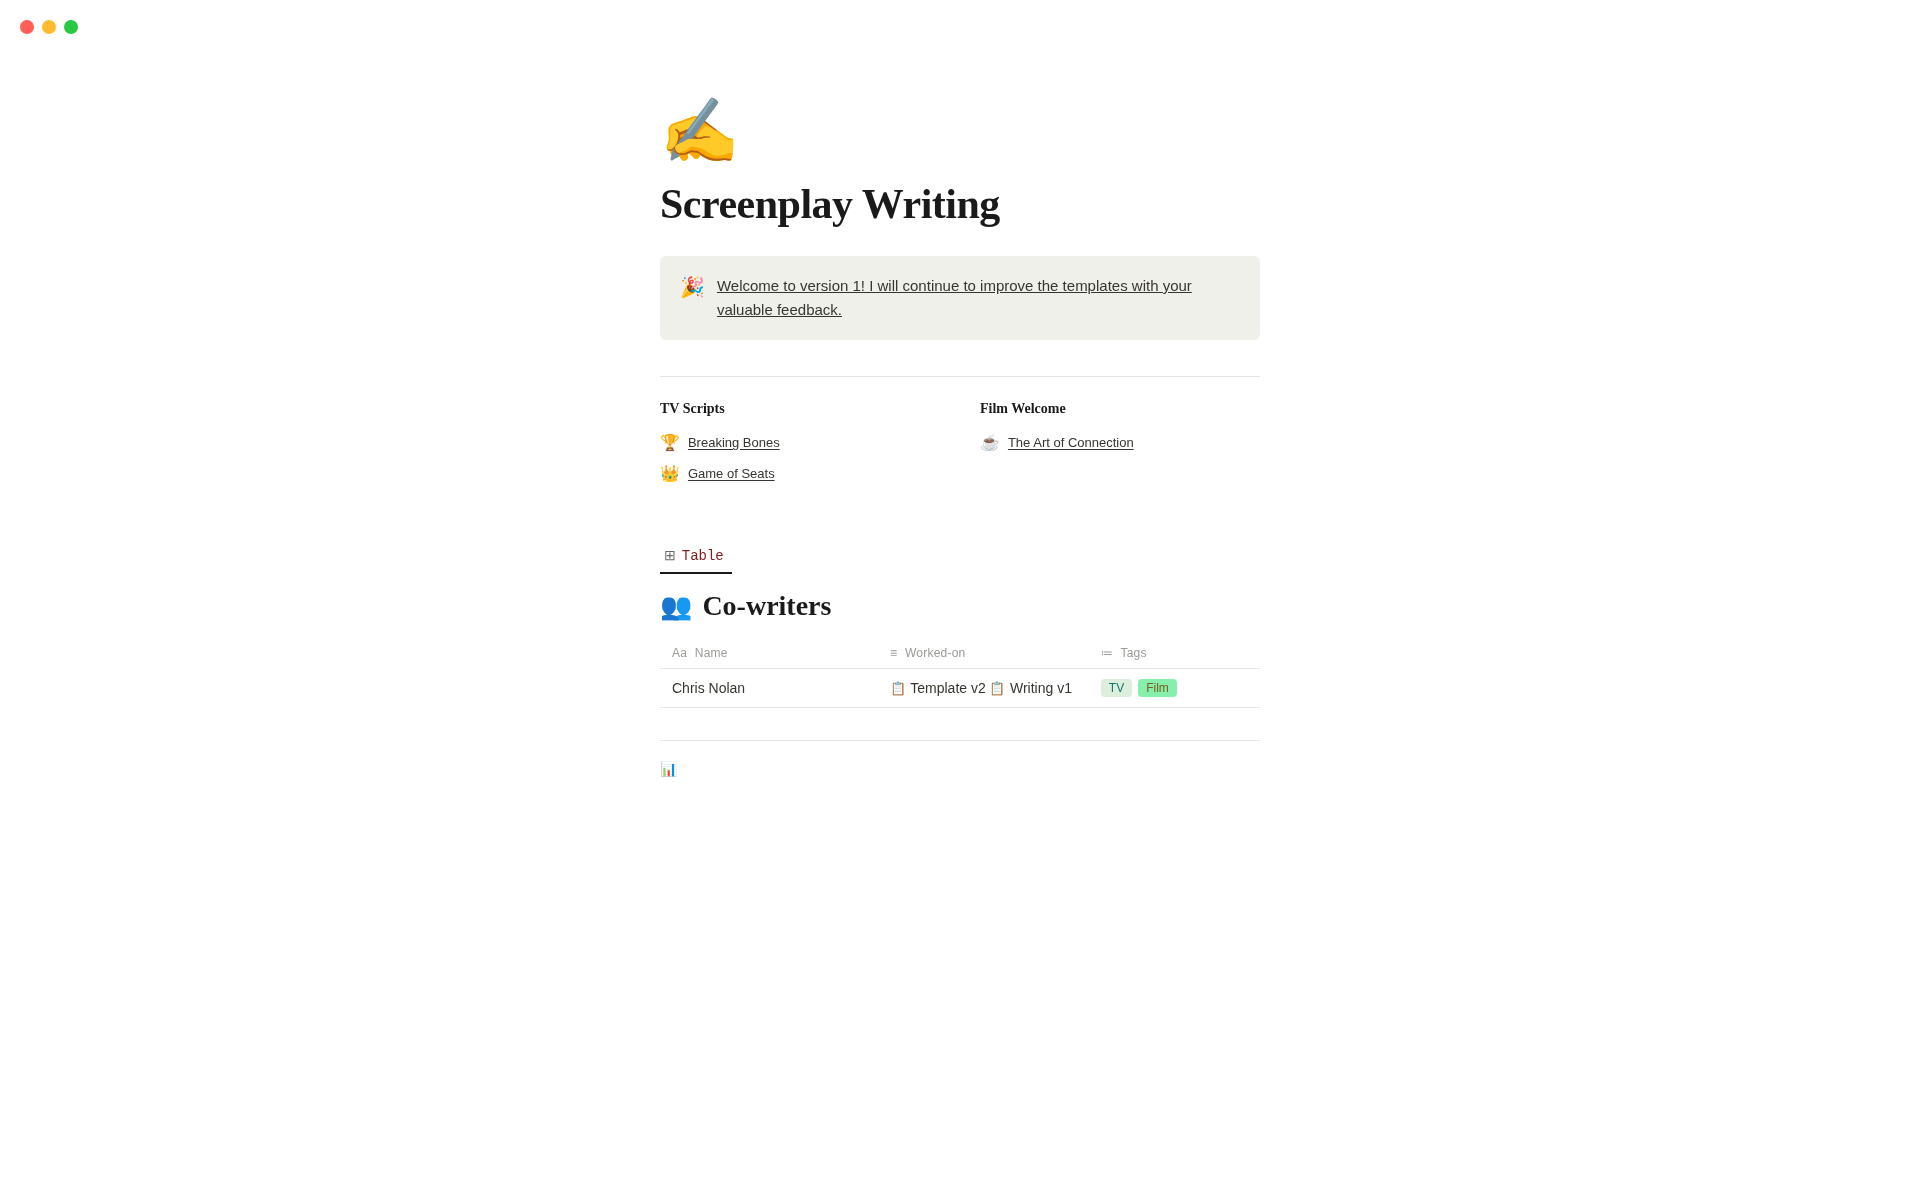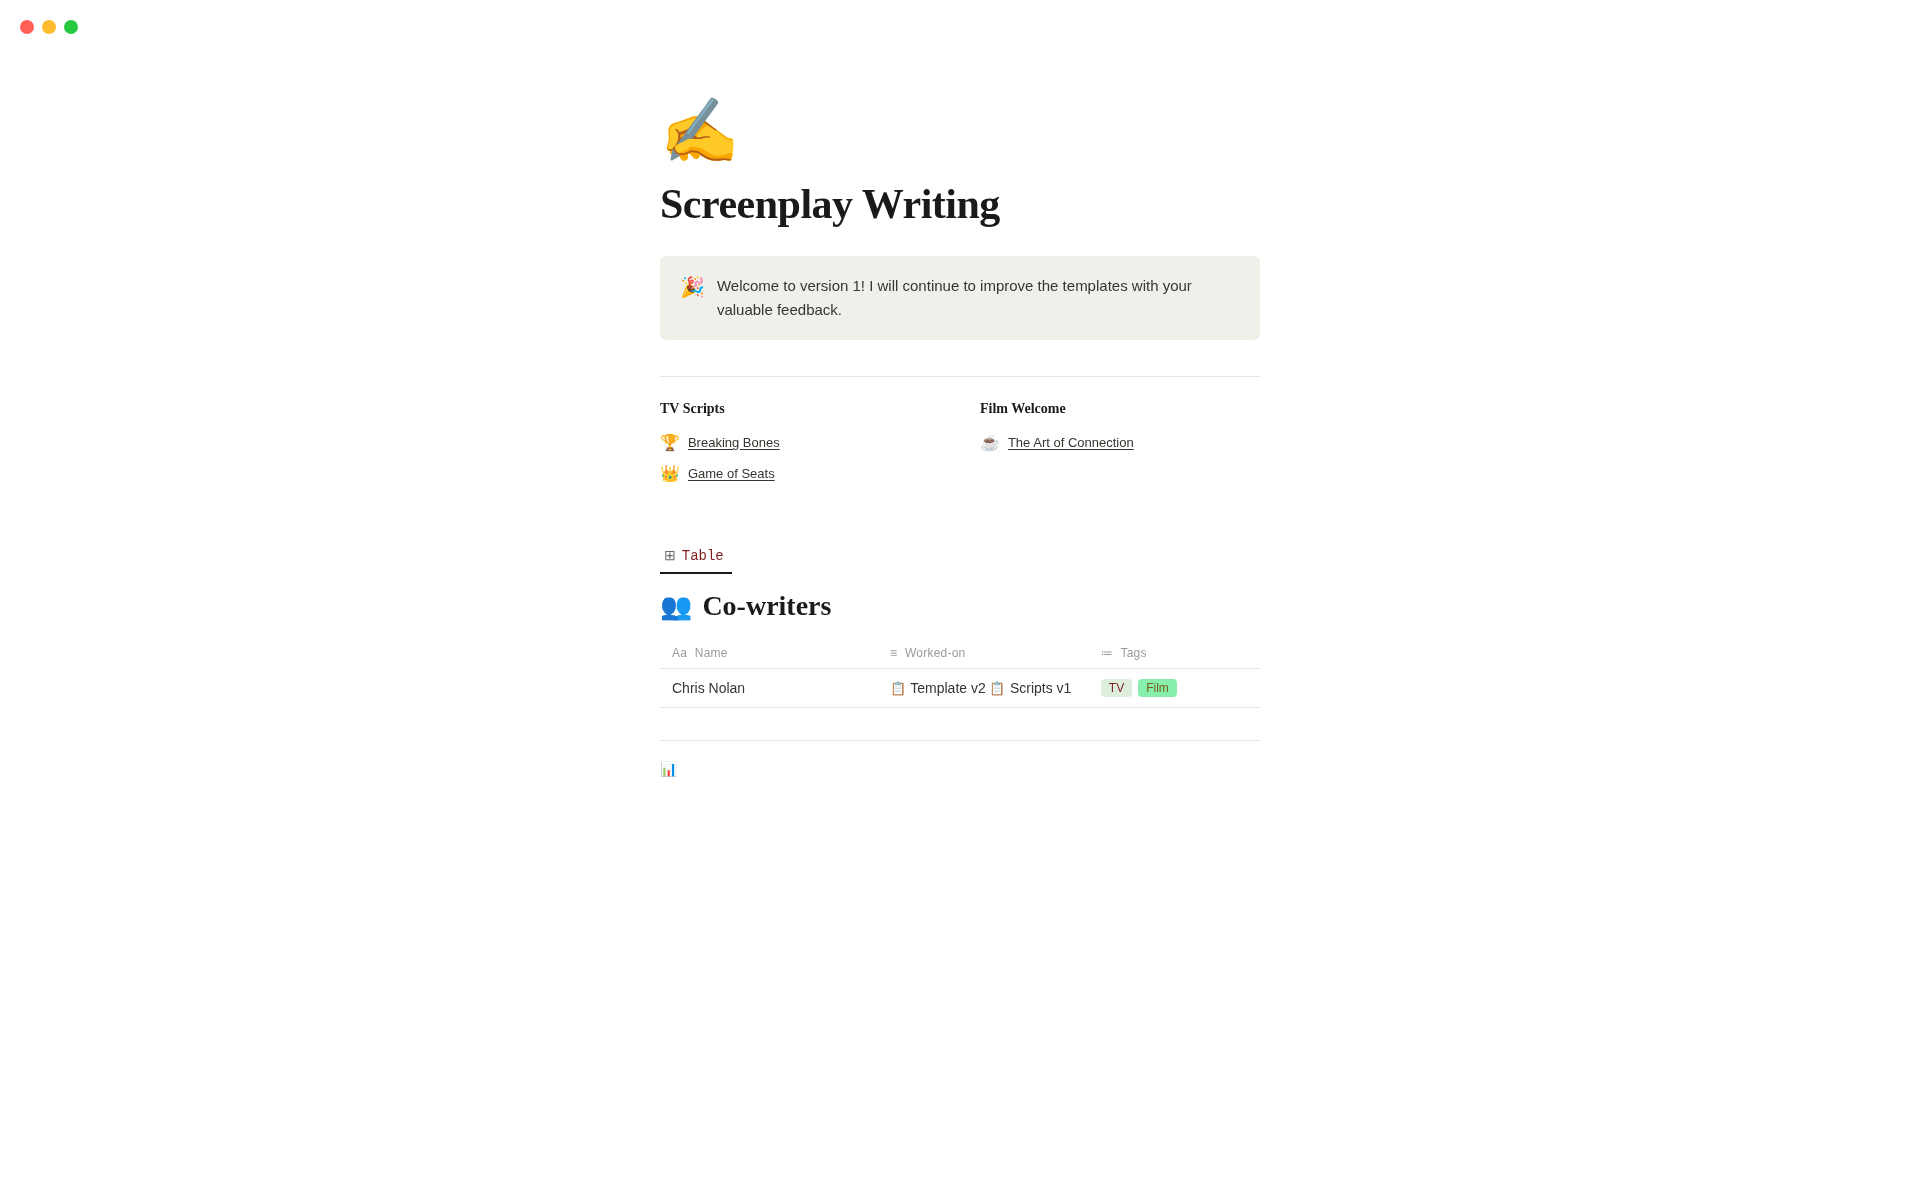--- a/index.html
+++ b/index.html
@@ -77,20 +77,21 @@
       font-size: 20px;
       flex-shrink: 0;
       margin-top: 1px;
     }
 
     .callout-text {
       font-size: 15px;
       color: #37352f;
       line-height: 1.6;
       font-family: -apple-system, BlinkMacSystemFont, 'Segoe UI', sans-serif;
+      text-decoration: underline;
     }
 
     
     .divider {
       border: none;
       border-top: 1px solid #e5e5e5;
       margin: 24px 0;
     }
 
     
@@ -251,21 +252,21 @@
 
     .tag {
       padding: 2px 8px;
       border-radius: 4px;
       font-size: 12px;
       font-weight: 500;
     }
 
     .tag-tv {
       background: #ddeedd;
-      color: #7f1d1d;
+      color: #0f766e;
     }
 
     .tag-film {
       background: #86efac;
       color: #7a5e1a;
     }
 
     
     .bottom-divider {
       border: none;
@@ -374,21 +375,21 @@
         <tr>
           <td class="td-name">Chris Nolan</td>
           <td class="td-worked-on">
             <div class="worked-on-cell">
               <span class="worked-on-item">
                 <span class="worked-on-emoji">📋</span>
                 <span>Template v2</span>
               </span>
               <span class="worked-on-emoji">📋</span>
               <span class="worked-on-item">
-                <span>Scripts v1</span>
+                <span>Writing v1</span>
               </span>
             </div>
           </td>
           <td class="td-tags">
             <div class="tags-cell">
               <span class="tag tag-tv">TV</span>
               <span class="tag tag-film">Film</span>
             </div>
           </td>
         </tr>

